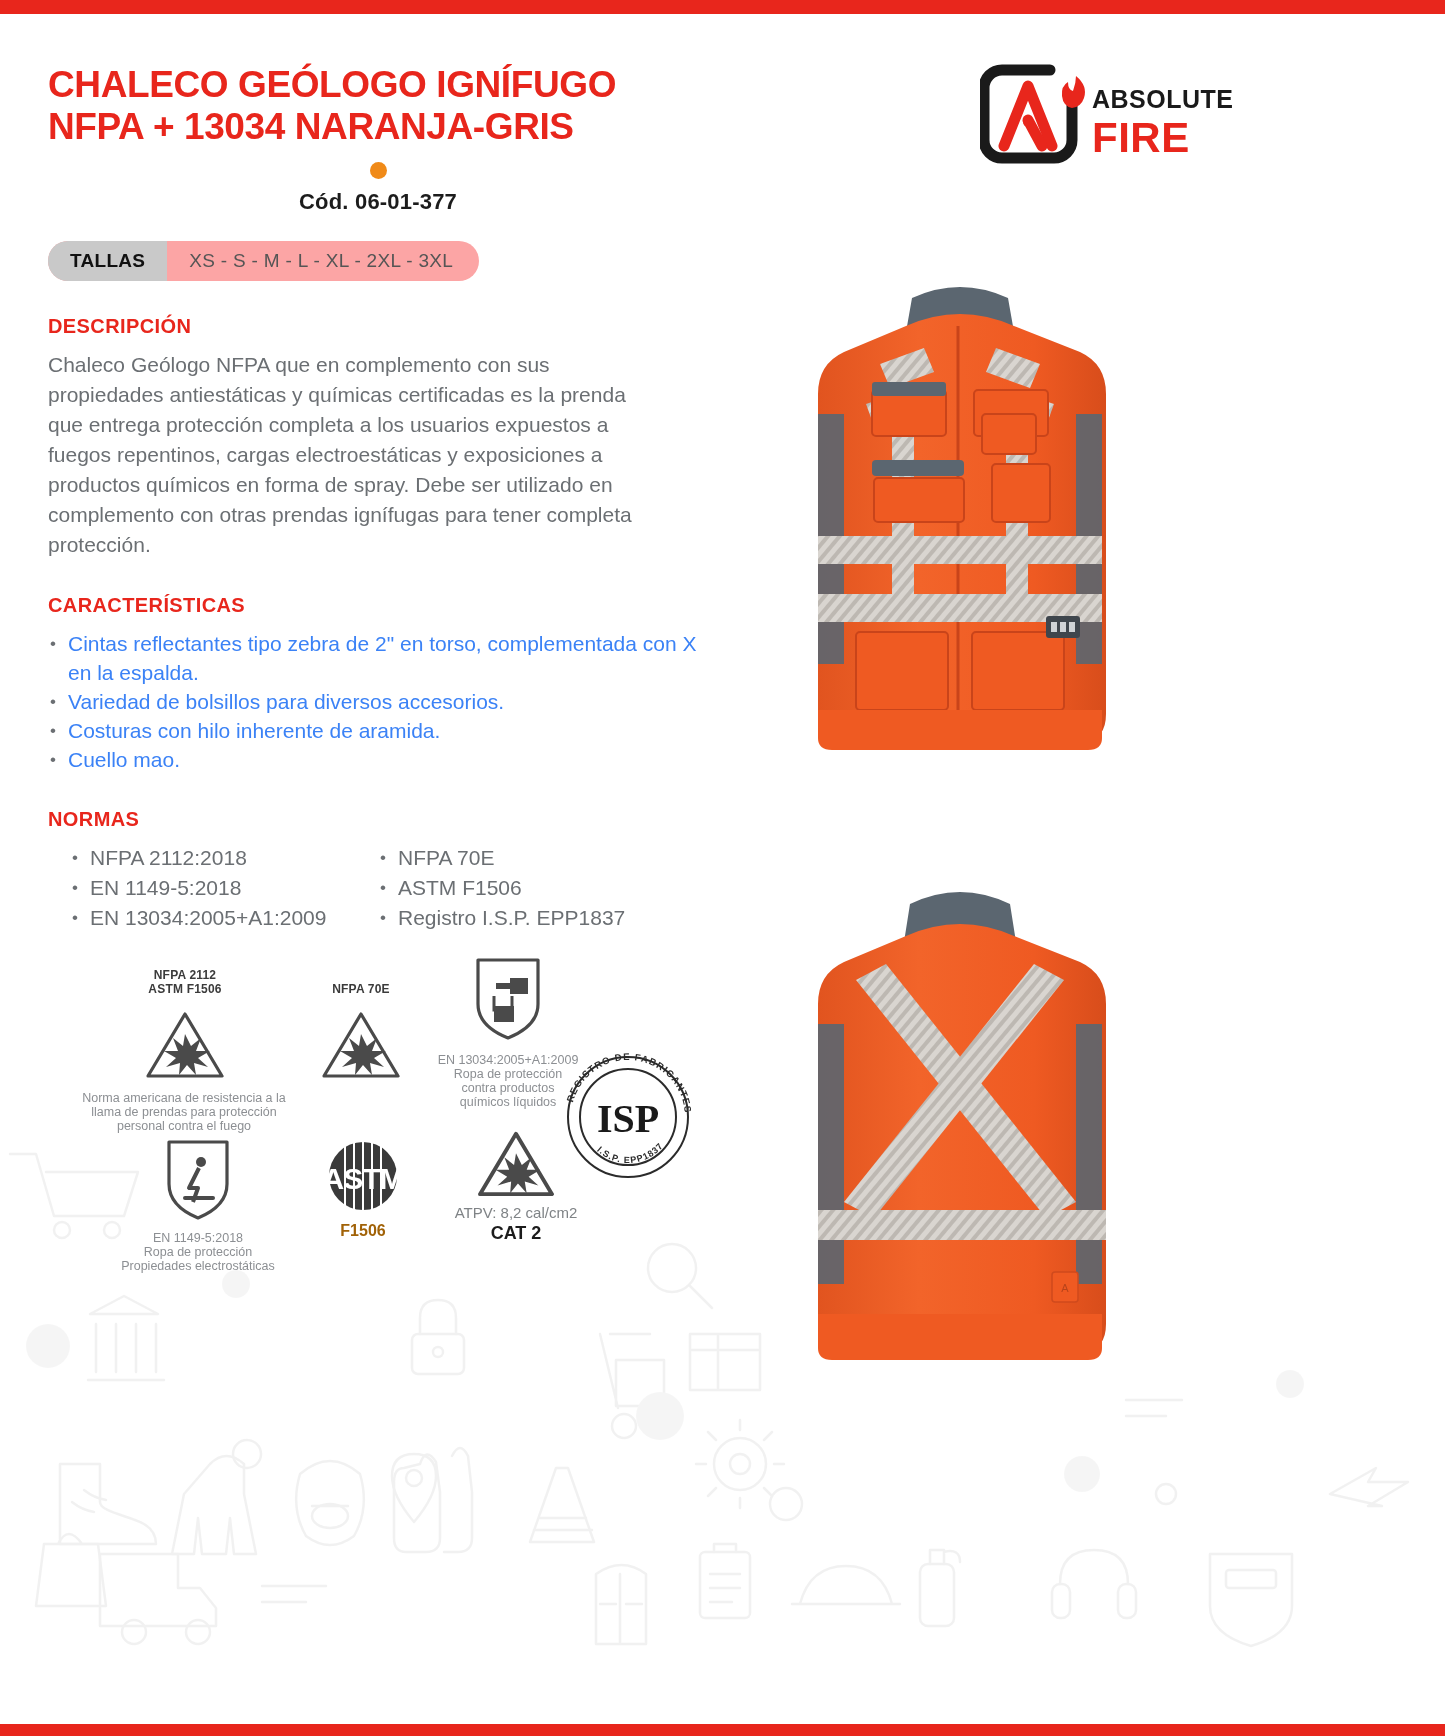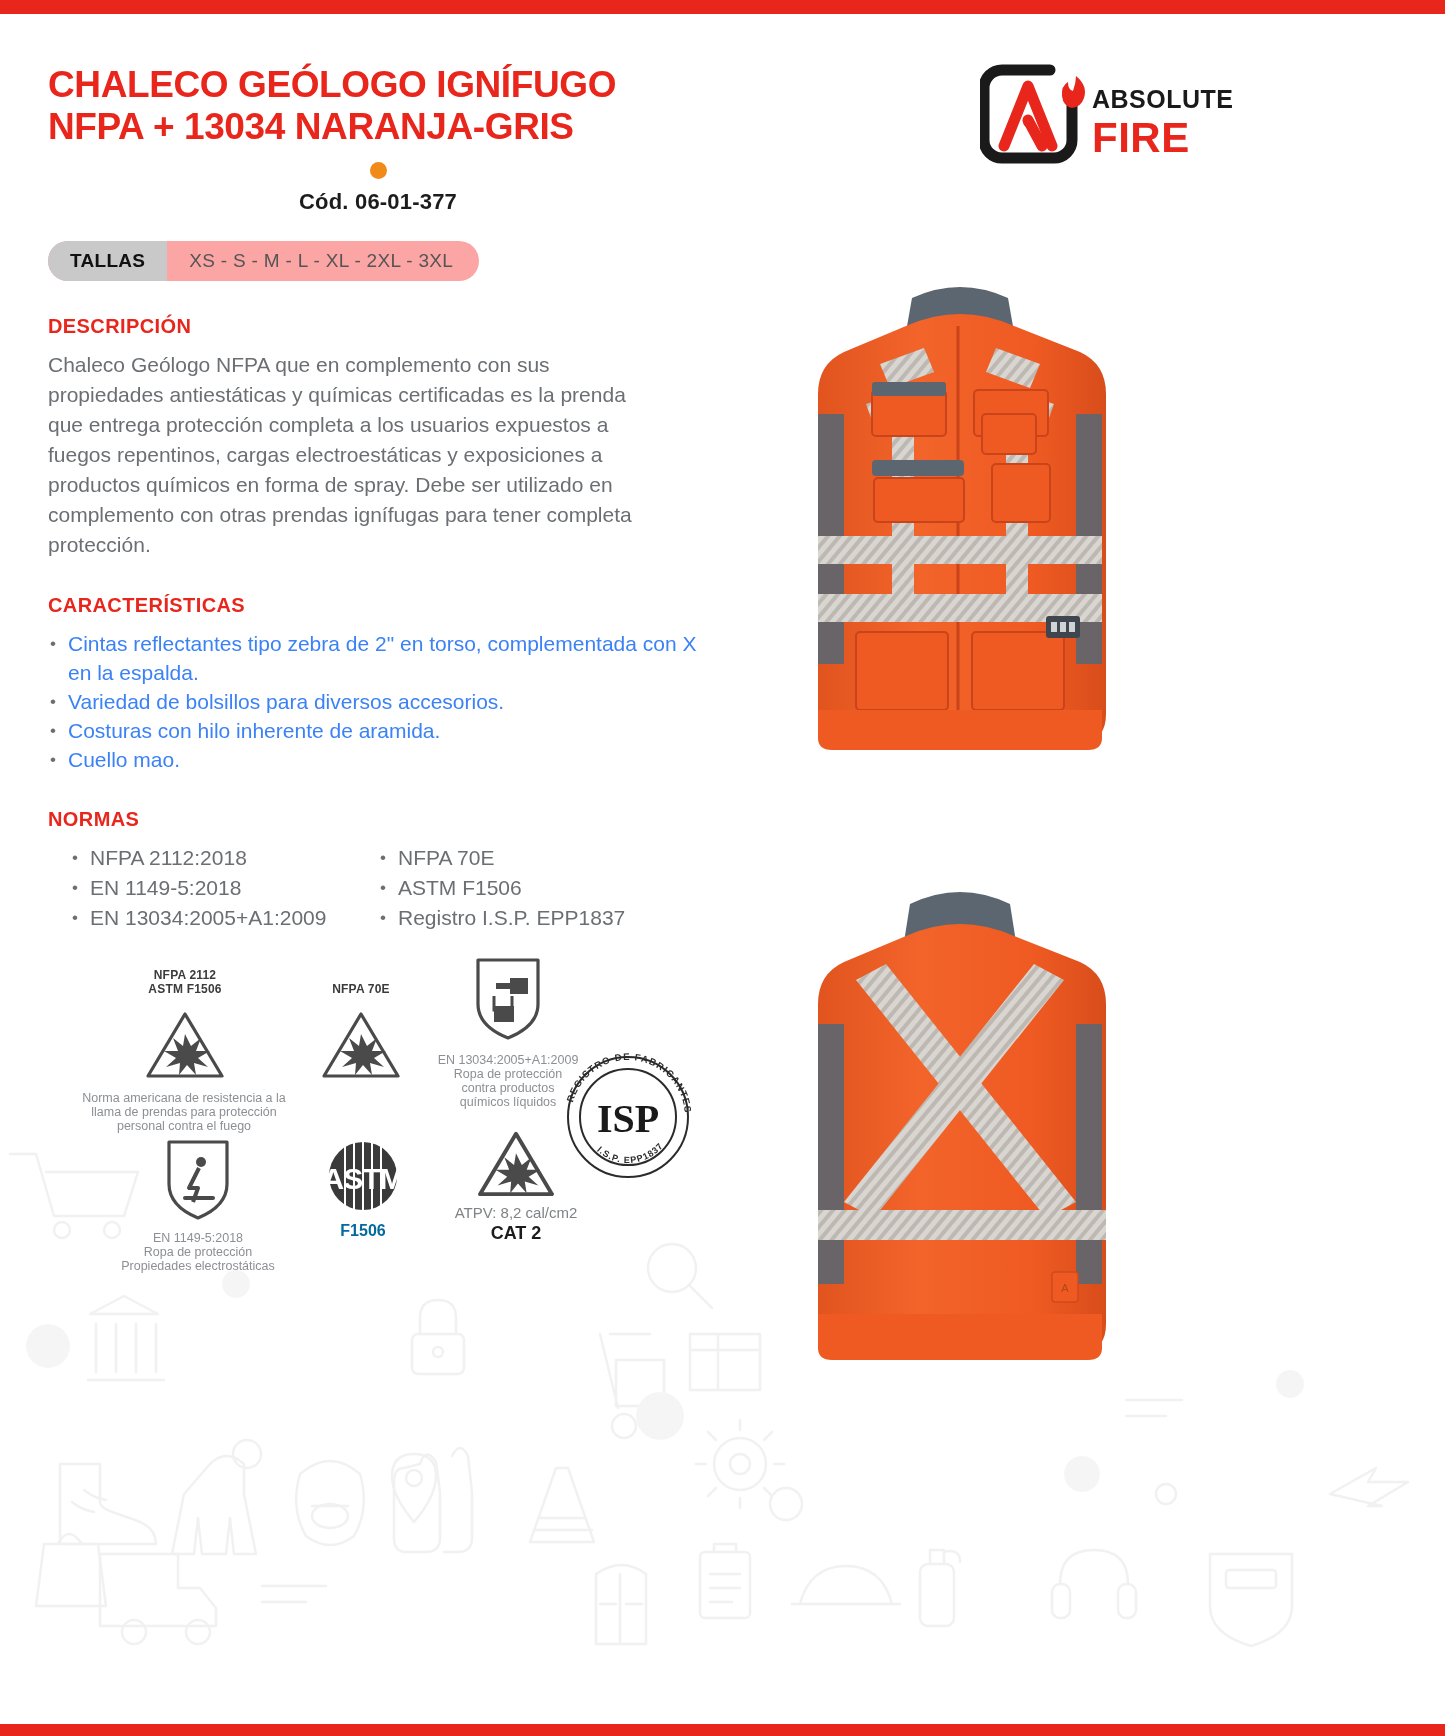--- a/index.html
+++ b/index.html
@@ -84,21 +84,21 @@
   .cert { position:absolute; text-align:center; }
   .cert-top-label {
     font-size:12px; font-weight:bold; color:#3b3b3b; line-height:14px; margin-bottom:12px;
     letter-spacing:0.2px;
   }
   .cert-caption {
     font-size:12.5px; color:#8c8f93; line-height:14px; margin-top:5px;
   }
   .atpv-line { font-size:15px; color:#7f8386; line-height:18px; }
   .cat2 { font-size:18px; font-weight:bold; color:#1c1c1c; line-height:22px;text-align:center; }
-  .f1506 { font-size:16px; font-weight:bold; color:#0369a1; margin-top:2px; }
+  .f1506 { font-size:16px; font-weight:bold; color:#a16207; margin-top:2px; }
 
   
   .right-col { position:absolute; left:740px; top:0; width:705px; height:1710px; }
   .photo { position:absolute; }
 </style>
 </head>
 <body>
 
 <div class="top-bar"></div>
 <div class="bottom-bar"></div>

